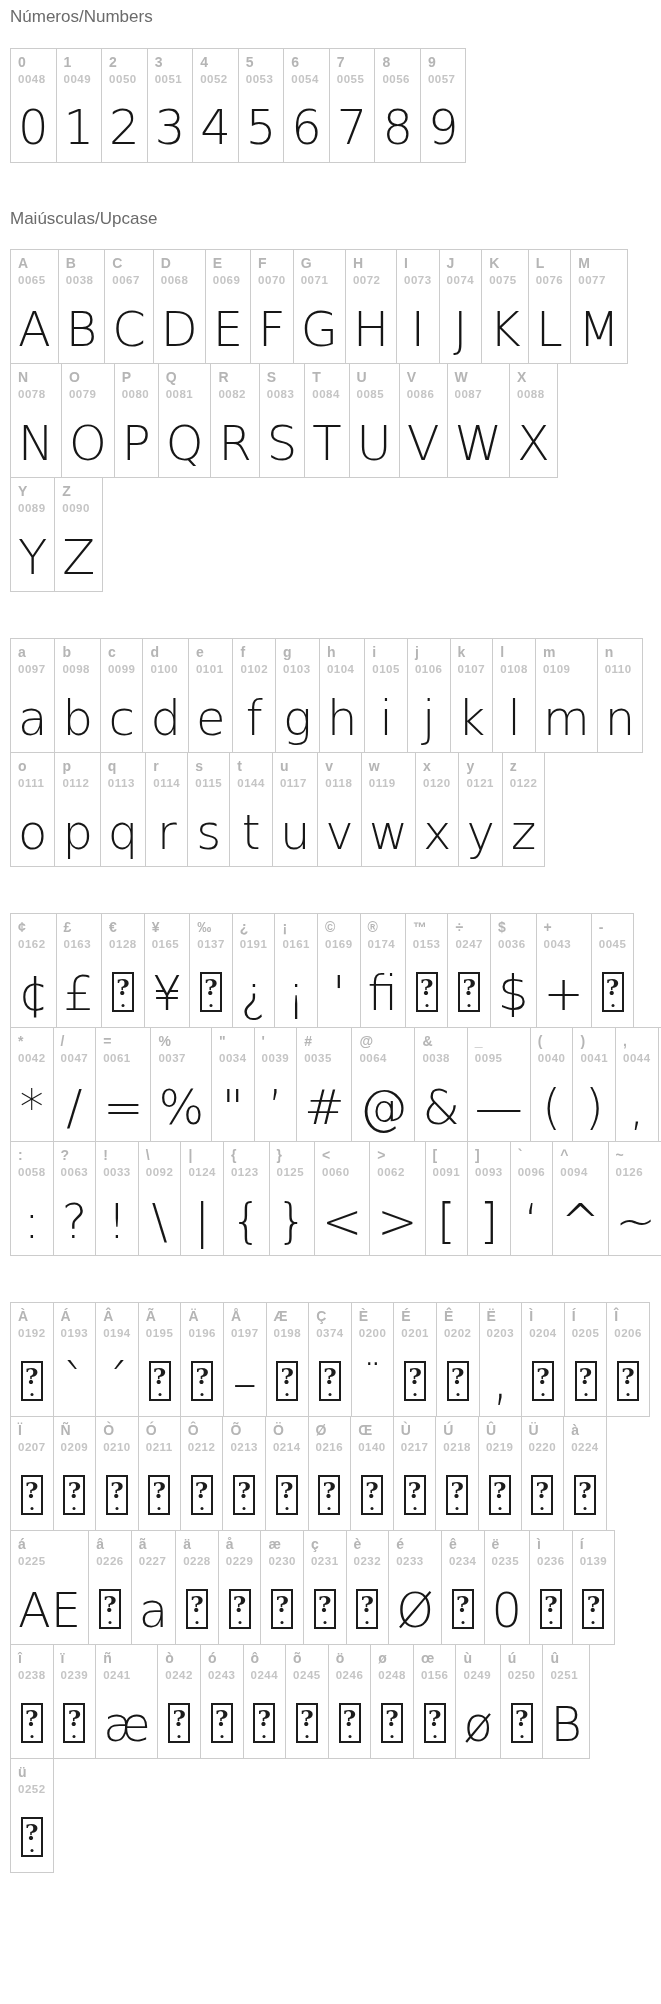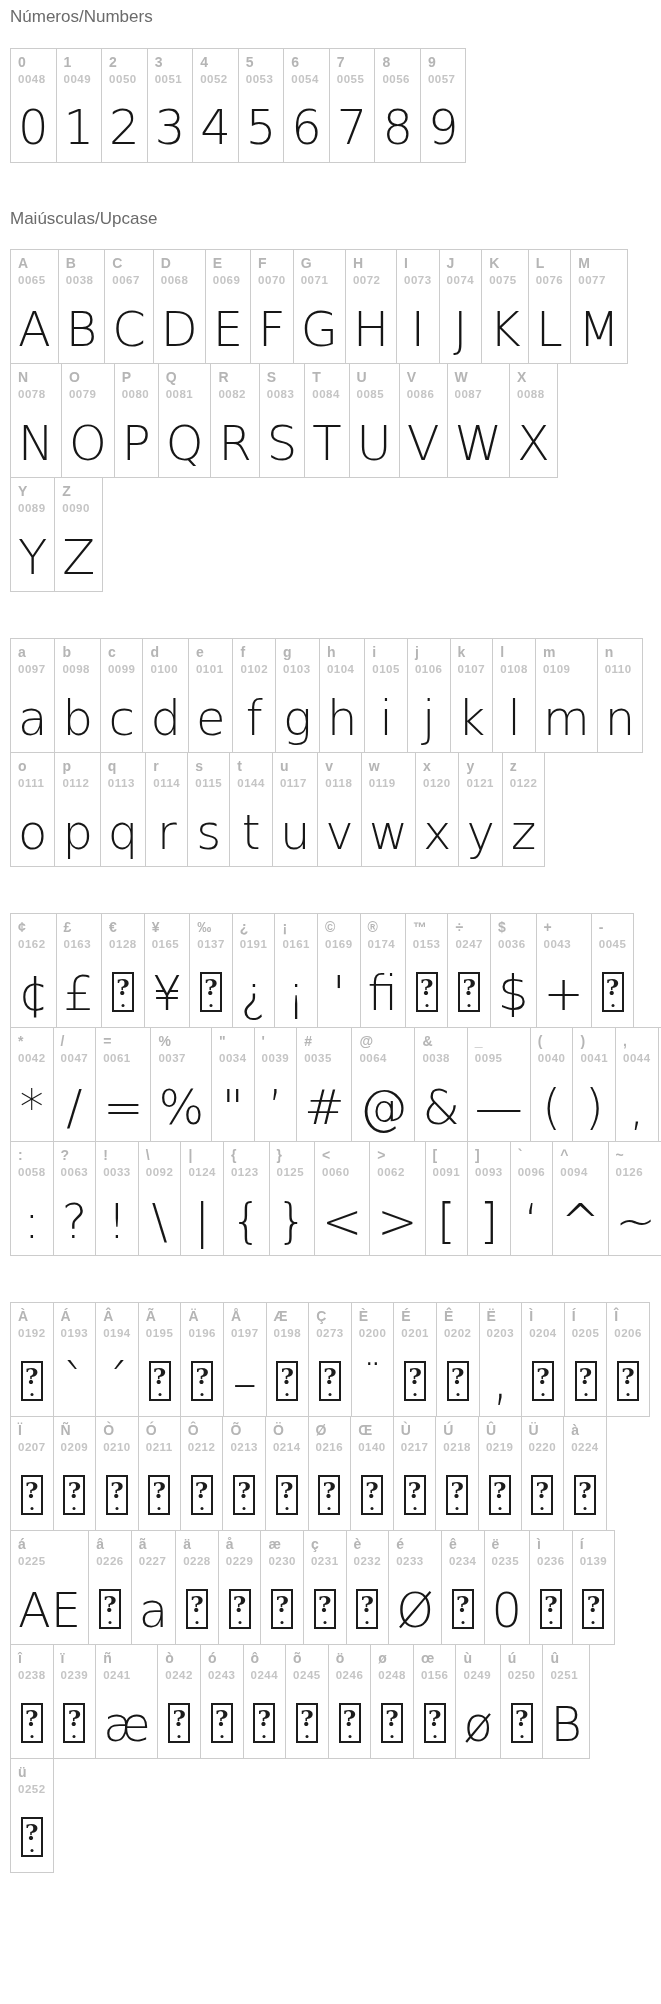--- a/index.html
+++ b/index.html
@@ -679,21 +679,21 @@
           <span class="code">0197</span>
           <span class="glyph">–</span>
         </div>
         <div class="cell">
           <span class="ch">Æ</span>
           <span class="code">0198</span>
           <span class="tofu">?</span>
         </div>
         <div class="cell">
           <span class="ch">Ç</span>
-          <span class="code">0273</span>
+          <span class="code">0374</span>
           <span class="tofu">?</span>
         </div>
         <div class="cell">
           <span class="ch">È</span>
           <span class="code">0200</span>
           <span class="glyph">¨</span>
         </div>
         <div class="cell">
           <span class="ch">É</span>
           <span class="code">0201</span>

